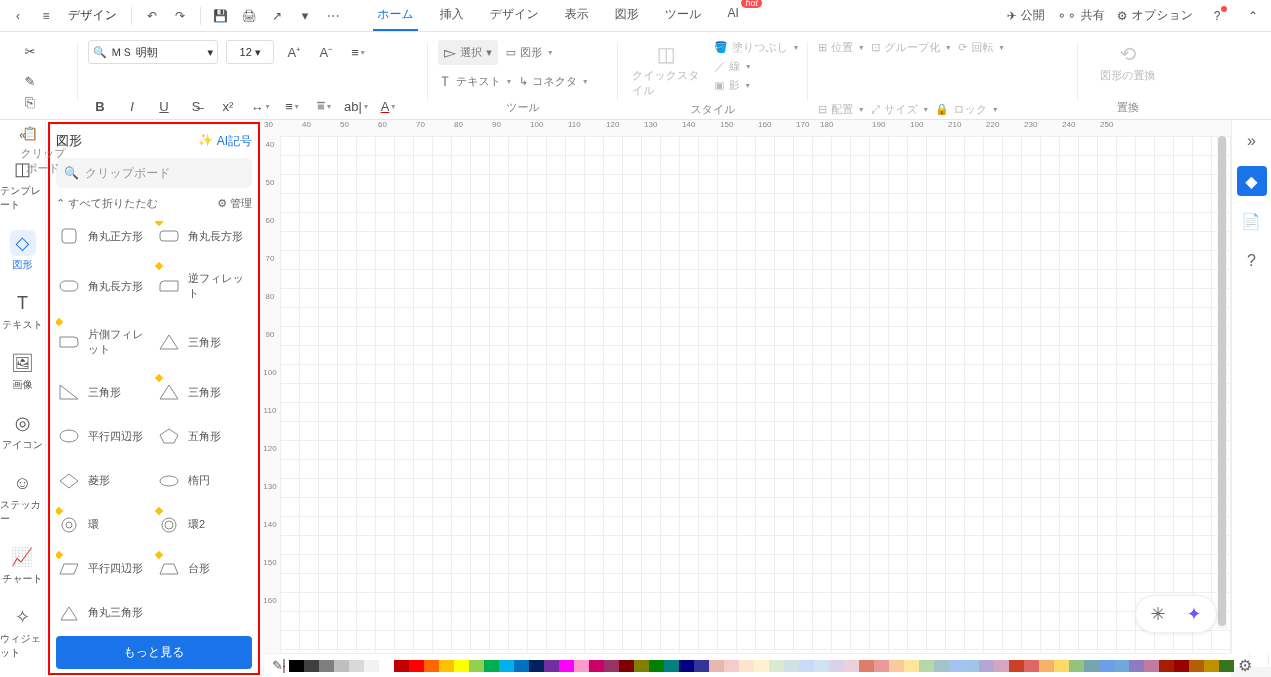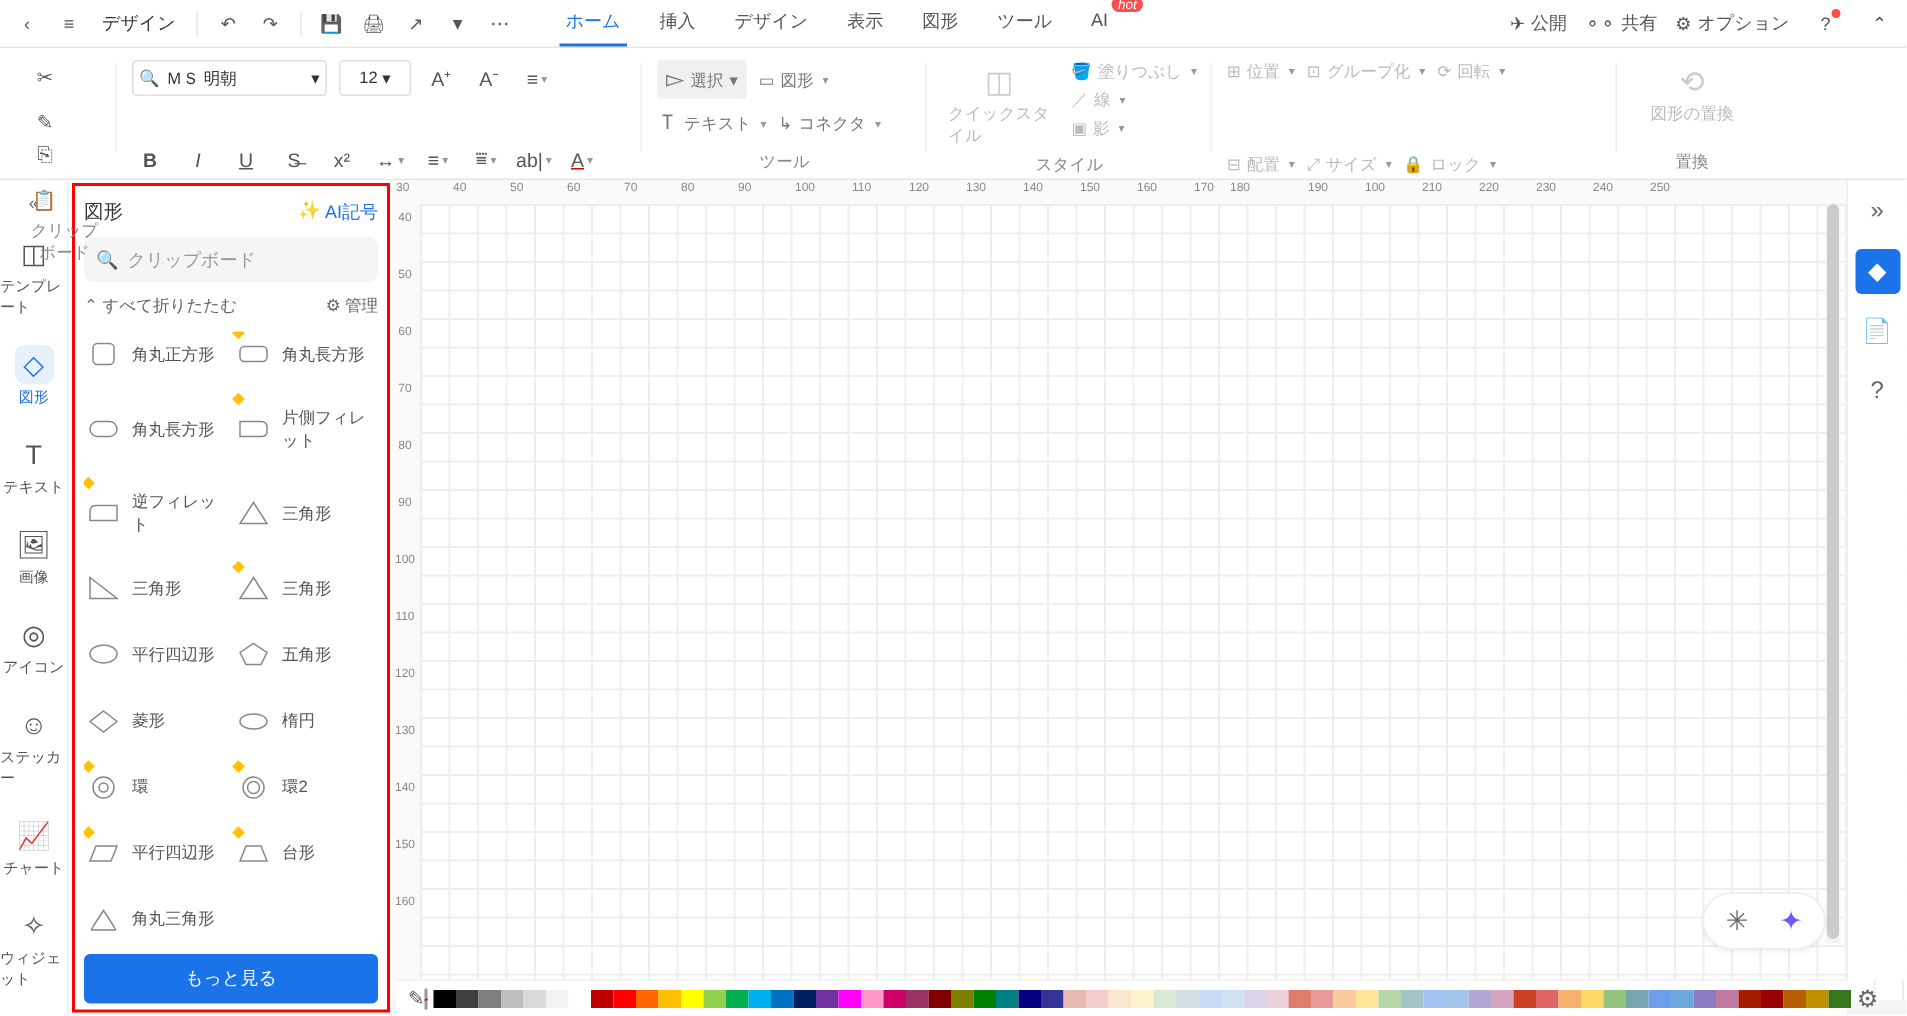--- a/index.html
+++ b/index.html
@@ -340,33 +340,33 @@
             <svg width="20" height="16" viewBox="0 0 20 16">
               <rect x="1" y="3" width="18" height="10" rx="5" fill="none" stroke="#888"></rect>
             </svg>
           </span>
           <span>角丸長方形</span>
         </div>
         <div class="shape-item">
           <span class="yellow-diamond"></span>
           <span class="shi">
             <svg width="20" height="16" viewBox="0 0 20 16">
+              <path d="M1,13 v-6 q0,-4 4,-4 h14 v10 z" fill="none" stroke="#888"></path>
+            </svg>
+          </span>
+          <span>逆フィレット</span>
+        </div>
+        <div class="shape-item">
+          <span class="yellow-diamond"></span>
+          <span class="shi">
+            <svg width="20" height="16" viewBox="0 0 20 16">
               <path d="M1,3 h14 q4,0 4,4 v3 q0,3 -4,3 h-14 z" fill="none" stroke="#888"></path>
             </svg>
           </span>
           <span>片側フィレット</span>
-        </div>
-        <div class="shape-item">
-          <span class="yellow-diamond"></span>
-          <span class="shi">
-            <svg width="20" height="16" viewBox="0 0 20 16">
-              <path d="M1,13 v-6 q0,-4 4,-4 h14 v10 z" fill="none" stroke="#888"></path>
-            </svg>
-          </span>
-          <span>逆フィレット</span>
         </div>
         <div class="shape-item">
           <span class="shi">
             <svg width="20" height="16" viewBox="0 0 20 16">
               <path d="M10,1 L19,15 L1,15 Z" fill="none" stroke="#888"></path>
             </svg>
           </span>
           <span>三角形</span>
         </div>
         <div class="shape-item">

